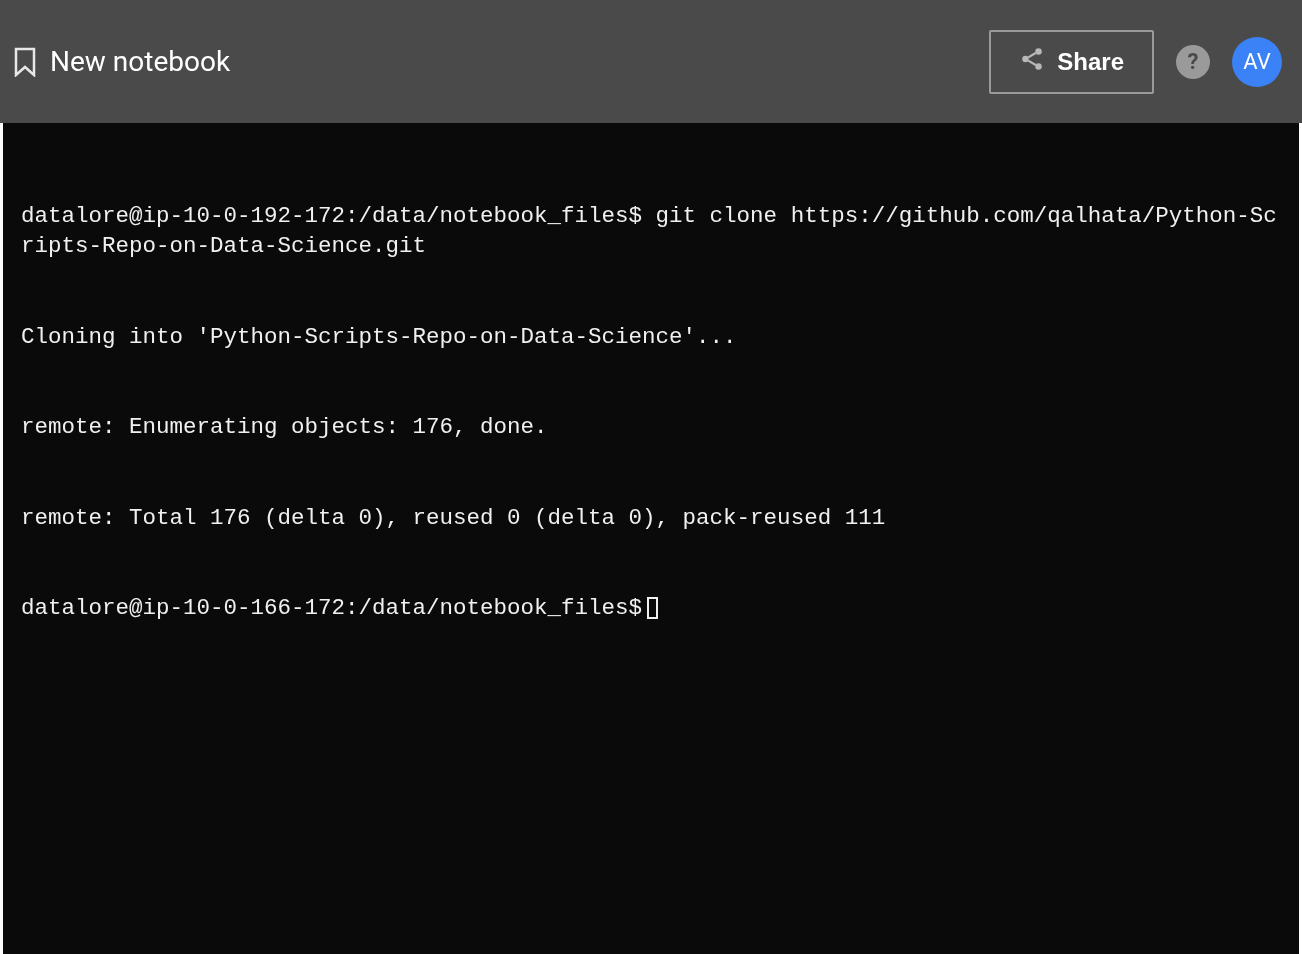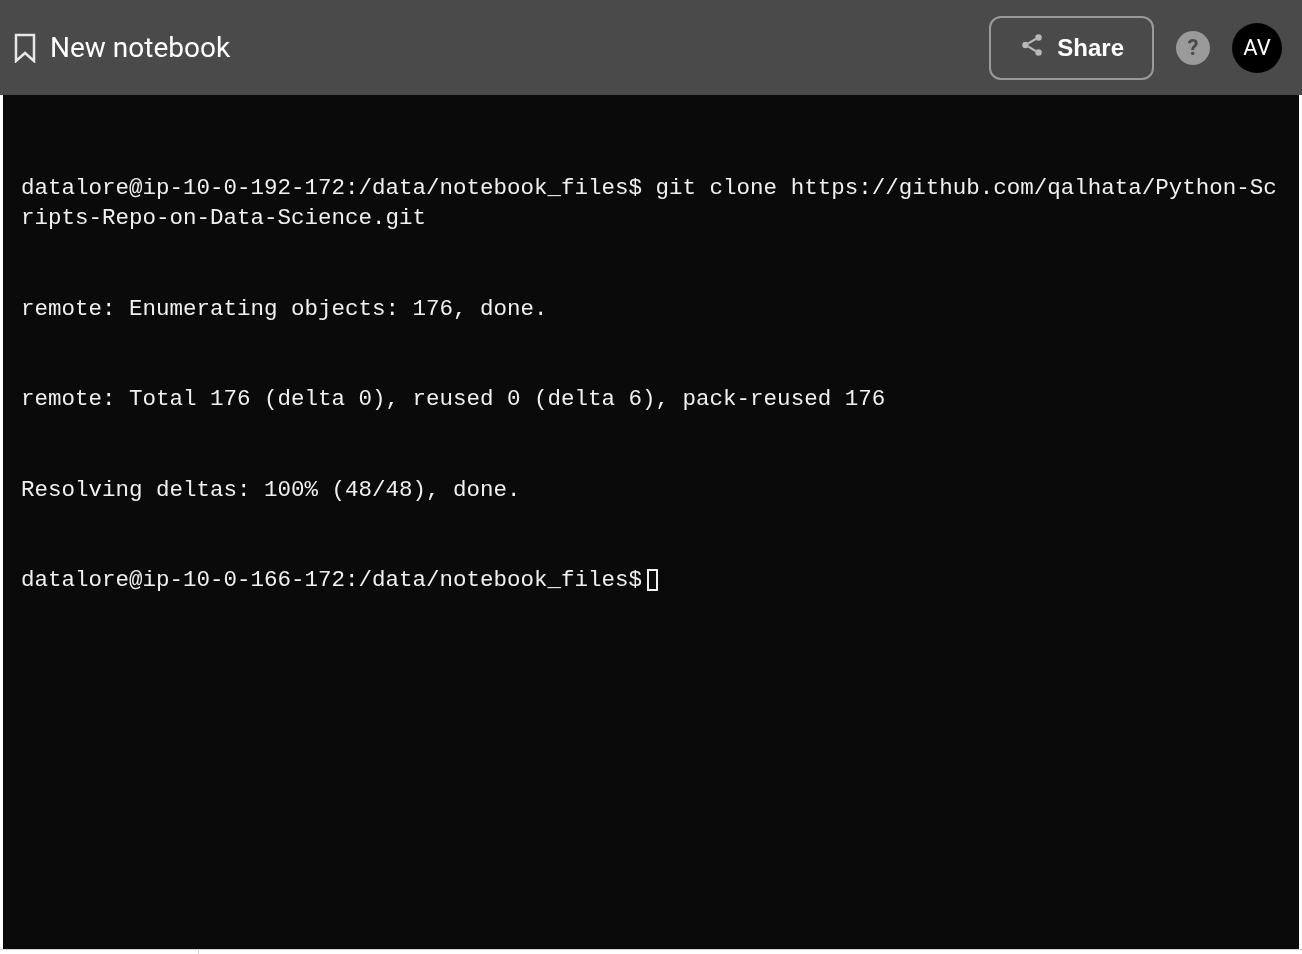--- a/index.html
+++ b/index.html
@@ -4,21 +4,21 @@
   <style>
     * { margin: 0; padding: 0; box-sizing: border-box; }
     html, body {
       width: 1302px;
       height: 954px;
       font-family: -apple-system, BlinkMacSystemFont, "Segoe UI", Roboto, sans-serif;
       background: #ffffff;
       overflow: hidden;
     }
     .header {
-      height: 95px;
+      height: 123px;
       background: #4a4a4a;
       display: flex;
       align-items: center;
       padding: 0 20px 0 10px;
       justify-content: space-between;
     }
     .header-left {
       display: flex;
       align-items: center;
       gap: 12px;
@@ -44,21 +44,21 @@
     .header-right {
       display: flex;
       align-items: center;
       gap: 22px;
     }
     .share-btn {
       display: flex;
       align-items: center;
       gap: 12px;
       border: 2px solid #9a9a9a;
-      border-radius: 12px;
+      border-radius: 2px;
       padding: 14px 28px;
       color: #ffffff;
       font-size: 24px;
       font-weight: 600;
       background: transparent;
       cursor: pointer;
     }
     .share-icon svg {
       fill: #b8b8b8;
     }
@@ -72,21 +72,21 @@
       justify-content: center;
       color: #4a4a4a;
       font-size: 22px;
       font-weight: 700;
       cursor: pointer;
     }
     .avatar {
       width: 50px;
       height: 50px;
       border-radius: 50%;
-      background: #000000;
+      background: #3b82f6;
       display: flex;
       align-items: center;
       justify-content: center;
       color: #ffffff;
       font-size: 22px;
       font-weight: 400;
       cursor: pointer;
     }
     .terminal-area {
       background: #0a0a0a;
@@ -178,23 +178,23 @@
       </span>
       <span>Share</span>
     </button>
     <div class="help-btn">?</div>
     <div class="avatar">AV</div>
   </div>
 </div>
 
 <div class="terminal-area">
   <span class="terminal-line">datalore@ip-10-0-192-172:/data/notebook_files$ git clone https://github.com/qalhata/Python-Scripts-Repo-on-Data-Science.git</span>
+  <span class="terminal-line">Cloning into 'Python-Scripts-Repo-on-Data-Science'...</span>
   <span class="terminal-line">remote: Enumerating objects: 176, done.</span>
-  <span class="terminal-line">remote: Total 176 (delta 0), reused 0 (delta 6), pack-reused 176</span>
-  <span class="terminal-line">Resolving deltas: 100% (48/48), done.</span>
+  <span class="terminal-line">remote: Total 176 (delta 0), reused 0 (delta 0), pack-reused 111</span>
   <span class="terminal-line"><span>datalore@ip-10-0-166-172:/data/notebook_files$</span><span class="cursor-block"></span></span>
 </div>
 
 <div class="footer">
   <div class="tab">
     <span class="tab-icon">&gt;_</span>
     <span class="tab-label">Terminal</span>
     <span class="tab-close">✕</span>
   </div>
 </div>

